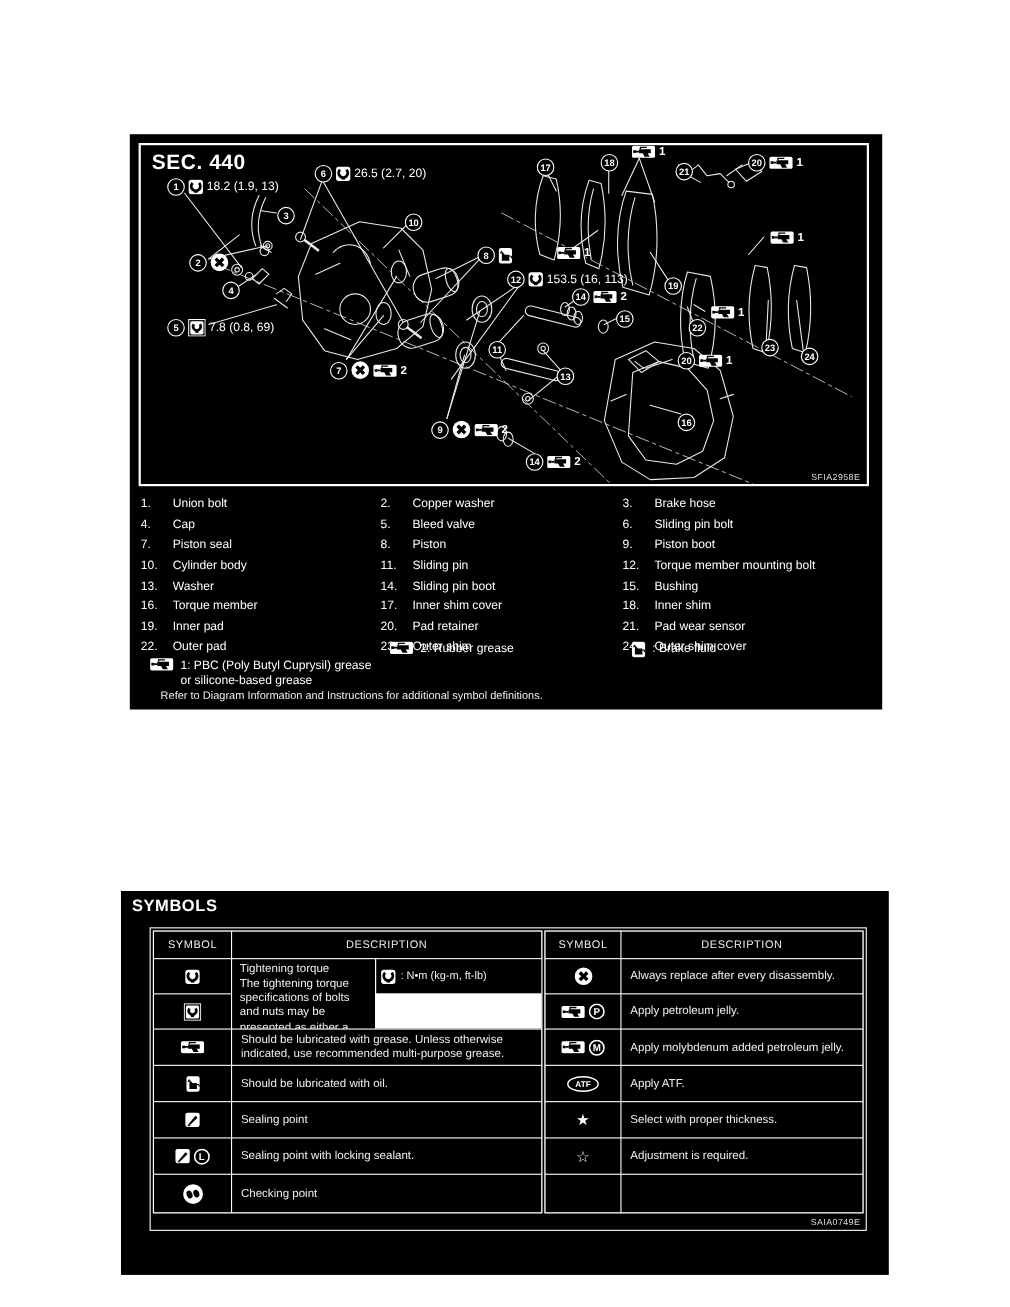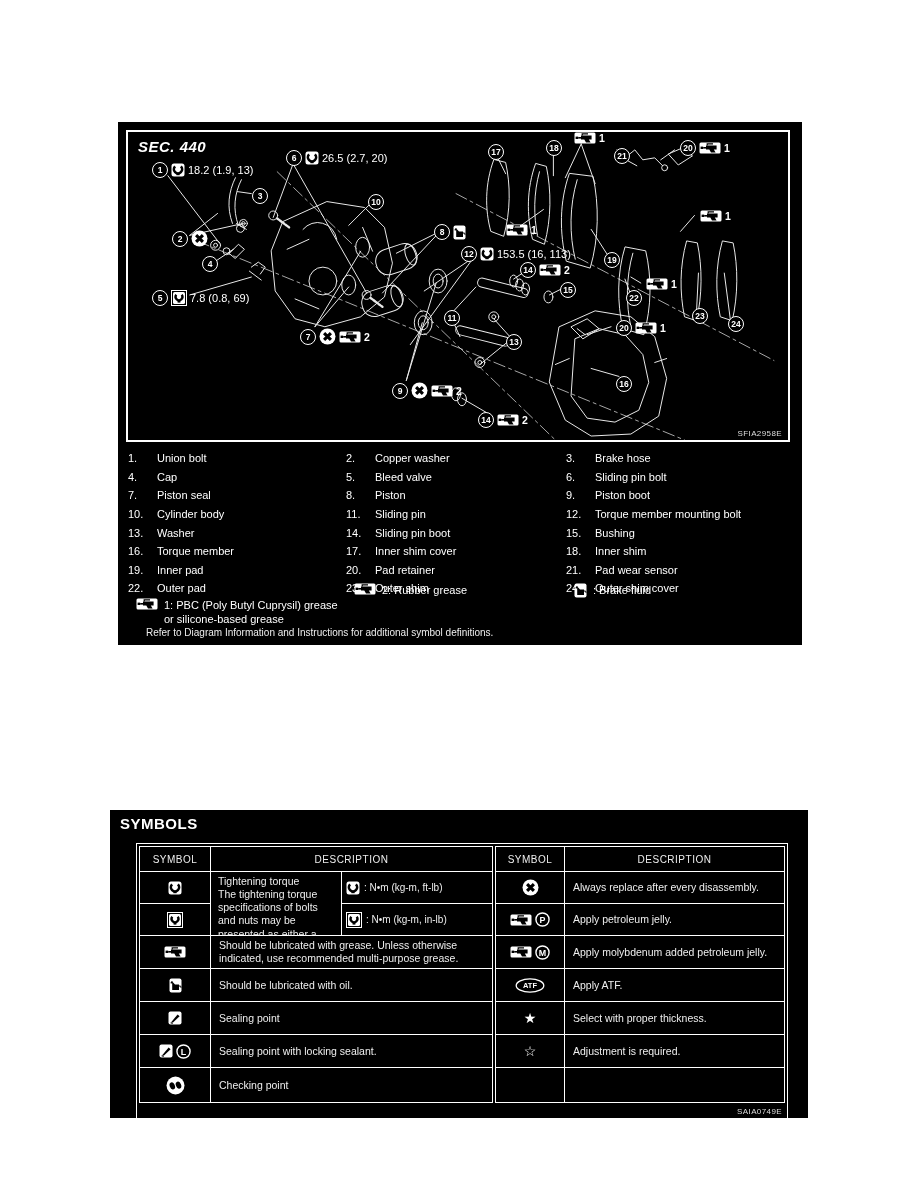--- a/index.html
+++ b/index.html
@@ -1,24 +1,24 @@
 <!DOCTYPE html>
 <html><head>
 <meta charset="utf-8">
 <style>
   html,body{margin:0;padding:0;background:#fff;}
   .page{position:relative;width:918px;height:1188px;background:#fff;
         font-family:"Liberation Sans",sans-serif;color:#fff;overflow:hidden;}
   .panel{position:absolute;background:#000;}
   #diagram-panel{left:118px;top:122px;width:684px;height:523px;}
-  #symbols-panel{left:110px;top:810px;width:698px;height:308px;}
+  #symbols-panel{left:110px;top:810px;width:698px;height:349px;}
 
   
   .dbox{position:absolute;left:8px;top:8px;width:664px;height:312px;border:2px solid #fff;box-sizing:border-box;}
-  .sec-label{position:absolute;left:10px;top:6px;font-size:15px;font-weight:bold;letter-spacing:.5px;font-style:italic;}
+  .sec-label{position:absolute;left:10px;top:6px;font-size:19px;font-weight:bold;letter-spacing:.5px;}
   .art{position:absolute;left:0;top:0;width:100%;height:100%;}
   .fig-code{position:absolute;right:6px;bottom:2px;font-size:8px;color:#ddd;letter-spacing:.4px;}
   #callouts{position:absolute;left:0;top:0;width:100%;height:100%;}
   .callout{position:absolute;display:flex;align-items:center;gap:3px;white-space:nowrap;}
   .co-num{display:inline-flex;align-items:center;justify-content:center;width:14px;height:14px;
           border:1.4px solid #fff;border-radius:50%;font-size:8.5px;font-weight:bold;background:#000;flex:0 0 auto;}
   .co-text{font-size:11px;text-align:right;}
   .co-gnum{font-size:10.5px;font-weight:bold;}
   .icon{display:inline-flex;align-items:center;flex:0 0 auto;line-height:0;}
 
@@ -613,31 +613,20 @@
                 <div class="t-unit">
                   <span class="icon">
                     <svg width="14" height="14" viewBox="0 0 14 14">
                       <rect x="0.5" y="0.5" width="13" height="13" rx="2.5" fill="#fff"></rect>
                       <path d="M4.1 3.4 A4.1 4.1 0 1 0 9.9 3.4" fill="none" stroke="#000" stroke-width="2.6"></path>
                       <rect x="5.4" y="9.9" width="3.2" height="2.3" fill="#000"></rect>
                     </svg>
                   </span>
                   <span>: N•m (kg-m, ft-lb)</span>
                 </div>
-                <div class="t-unit">
-                  <span class="icon">
-                    <svg width="16" height="16" viewBox="0 0 16 16">
-                      <rect x="0.5" y="0.5" width="15" height="15" fill="none" stroke="#fff"></rect>
-                      <rect x="2" y="2" width="12" height="12" rx="1.5" fill="#fff"></rect>
-                      <path d="M5.3 4.8 A3.4 3.4 0 1 0 10.7 4.8" fill="none" stroke="#000" stroke-width="2.3"></path>
-                      <rect x="6.6" y="10.5" width="2.8" height="2.1" fill="#000"></rect>
-                    </svg>
-                  </span>
-                  <span>: N•m (kg-m, in-lb)</span>
-                </div>
               </div>
             </div>
             <div class="scell sc-icon">
               <span class="icon">
                 <svg width="22" height="12" viewBox="0 0 22 12">
                   <rect x="0.5" y="0.5" width="21" height="11" rx="1.5" fill="#fff"></rect>
                   <rect x="1.6" y="4.6" width="2.6" height="2.4" fill="#000"></rect>
                   <path d="M4.2 5.8 H7" stroke="#000" stroke-width="1.6"></path>
                   <path d="M7 3.6 H17.6 V7.4 H14.8 L16.6 10.4 H12 L10.3 7.4 H7 Z" fill="#000"></path>
                   <path d="M8.2 3.4 L8.2 1.9 L14 1.9" stroke="#000" stroke-width="1.2" fill="none"></path>

